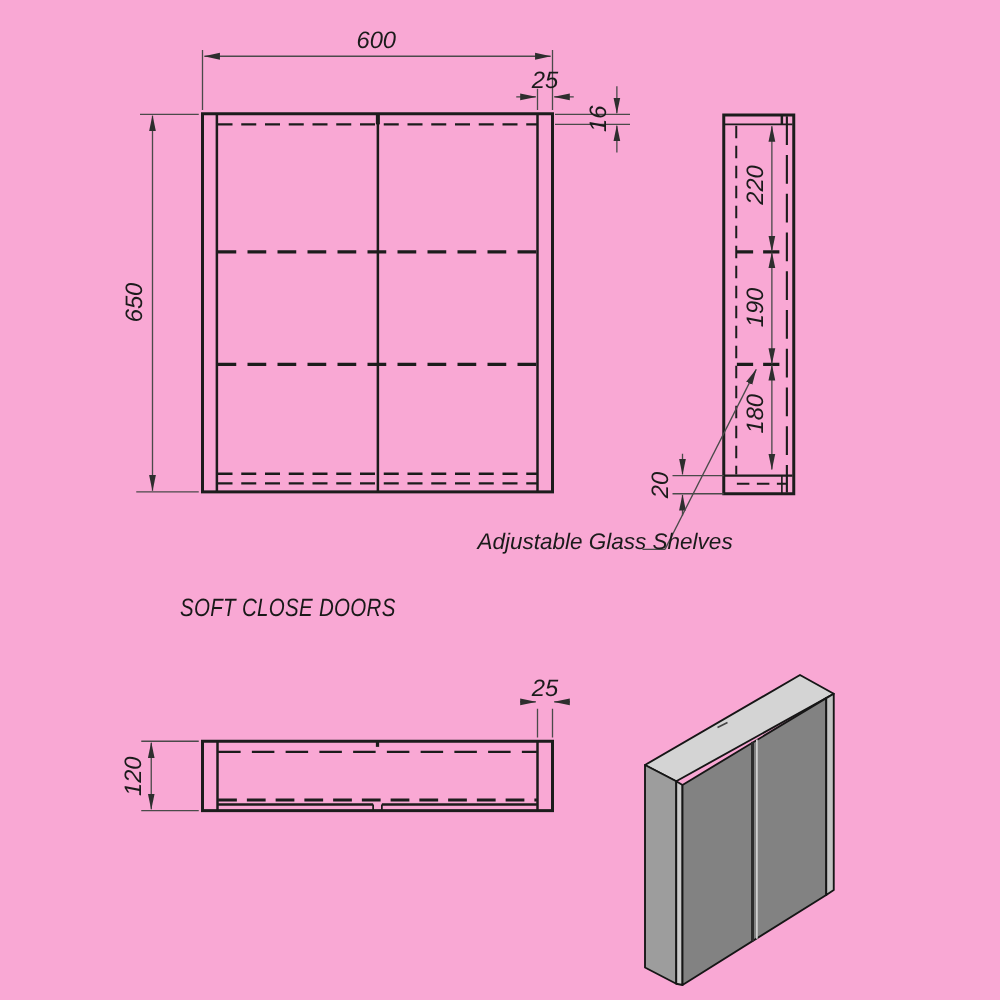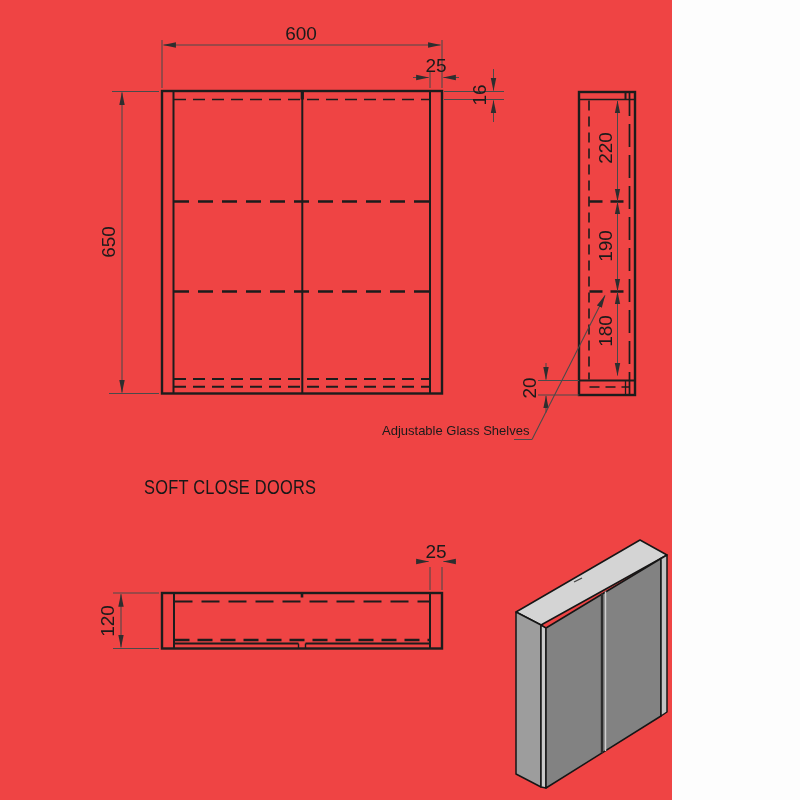--- a/index.html
+++ b/index.html
@@ -1,23 +1,23 @@
 <!DOCTYPE html>
 <html><head>
 <meta charset="utf-8">
 <style>
   html,body{margin:0;padding:0;}
   body{width:800px;height:800px;background:#fdfdfd;overflow:hidden;
        font-family:"Liberation Sans", sans-serif;}
-  #stage{position:relative;width:672px;height:800px;background:#ef4444;}
+  #stage{position:relative;width:800px;height:800px;background:#f9a8d4;font-style:italic;}
   svg{position:absolute;left:0;top:0;}
   .dim{position:absolute;transform:translate(-50%,-50%);
        font-size:19px;color:#1b1b1b;white-space:nowrap;line-height:1;}
   .dim.rot{transform:translate(-50%,-50%) rotate(-90deg);}
-  .note{position:absolute;font-size:13px;color:#1b1b1b;white-space:nowrap;line-height:1;}
+  .note{position:absolute;font-size:18px;color:#1b1b1b;white-space:nowrap;line-height:1;}
   .caption{position:absolute;font-size:20px;color:#181818;white-space:nowrap;
            letter-spacing:.3px;transform:scaleX(.82);transform-origin:0 0;line-height:1;}
   .obj{stroke:#1c1c1c;fill:none;}
   .thin{stroke:#4a4a4a;stroke-width:1.05;fill:none;}
   .iso{stroke:#161616;stroke-width:1.5;stroke-linejoin:round;}
 </style>
 </head>
 <body>
 
 <div id="stage">

